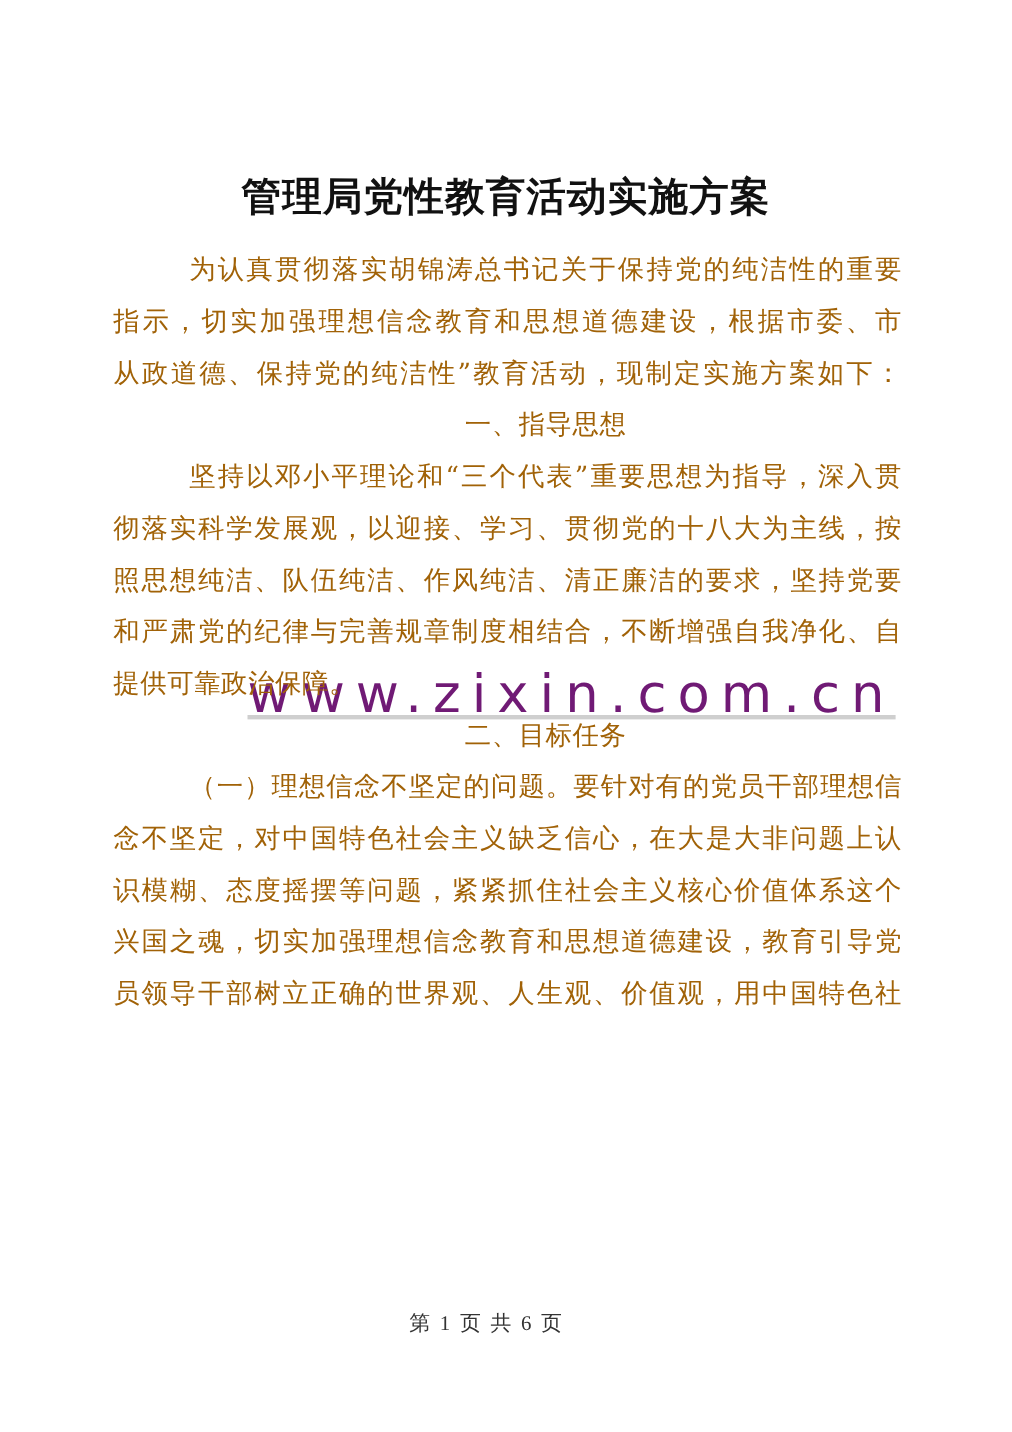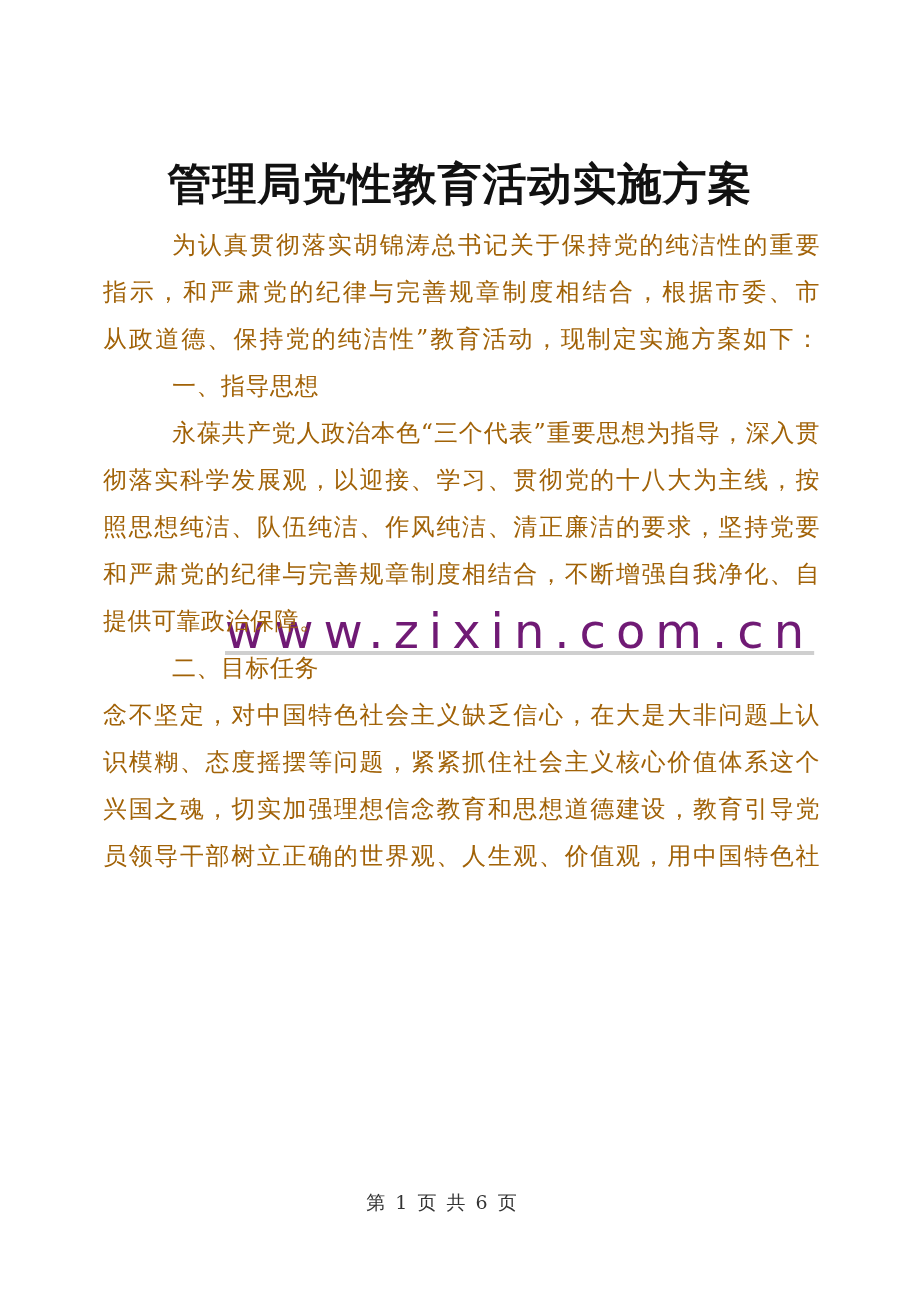--- a/index.html
+++ b/index.html
@@ -18,21 +18,21 @@
   }
   .doc-title {
     position: absolute;
     top: 155px;
     left: 0;
     width: 920px;
     margin: 0;
     text-align: center;
     font-family: "DejaVu Sans", "Liberation Sans", sans-serif;
     font-weight: 700;
-    font-size: 44px;
+    font-size: 36px;
     letter-spacing: 1px;
     color: #111111;
   }
   .watermark {
     position: absolute;
     top: 603px;
     left: 225px;
     z-index: 0;
     font-family: "DejaVu Sans", "Liberation Sans", sans-serif;
     font-size: 48px;
@@ -59,53 +59,56 @@
     color: #a16207;
   }
   .line.justify {
     white-space: normal;
     text-align: justify;
     text-align-last: justify;
     text-justify: inter-character;
   }
   .line.indent {
     text-indent: 69px;
+    text-align: center;
   }
   .footer {
     position: absolute;
     top: 1190px;
     left: 0;
     width: 840px;
     padding-left: 45px;
     box-sizing: border-box;
     text-align: center;
     font-size: 19px;
     letter-spacing: 2px;
     color: #333333;
+    font-family: Liberation Serif, serif;
   }
 </style>
 </head>
 <body>
 
 <div class="page">
   <h1 class="doc-title">管理局党性教育活动实施方案</h1>
 
   <div class="watermark">www.zixin.com.cn</div>
 
   <div class="content" id="content">
       <div class="line indent justify">为认真贯彻落实胡锦涛总书记关于保持党的纯洁性的重要</div>
-      <div class="line justify">指示，和严肃党的纪律与完善规章制度相结合，根据市委、市</div>
+      <div class="line justify">指示，切实加强理想信念教育和思想道德建设，根据市委、市</div>
       <div class="line justify">从政道德、保持党的纯洁性”教育活动，现制定实施方案如下：</div>
       <div class="line indent">一、指导思想</div>
-      <div class="line indent justify">永葆共产党人政治本色“三个代表”重要思想为指导，深入贯</div>
+      <div class="line indent justify">坚持以邓小平理论和“三个代表”重要思想为指导，深入贯</div>
       <div class="line justify">彻落实科学发展观，以迎接、学习、贯彻党的十八大为主线，按</div>
       <div class="line justify">照思想纯洁、队伍纯洁、作风纯洁、清正廉洁的要求，坚持党要</div>
       <div class="line justify">和严肃党的纪律与完善规章制度相结合，不断增强自我净化、自</div>
       <div class="line">提供可靠政治保障。</div>
       <div class="line indent">二、目标任务</div>
+      <div class="line indent justify">（一）理想信念不坚定的问题。要针对有的党员干部理想信</div>
       <div class="line justify">念不坚定，对中国特色社会主义缺乏信心，在大是大非问题上认</div>
       <div class="line justify">识模糊、态度摇摆等问题，紧紧抓住社会主义核心价值体系这个</div>
       <div class="line justify">兴国之魂，切实加强理想信念教育和思想道德建设，教育引导党</div>
       <div class="line justify">员领导干部树立正确的世界观、人生观、价值观，用中国特色社</div>
     </div>
 
   <div class="footer">第 1 页 共 6 页</div>
 </div>
 
 </body></html>

